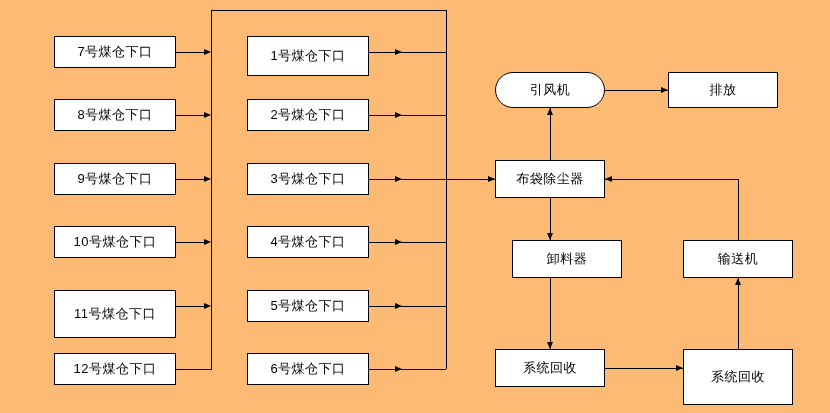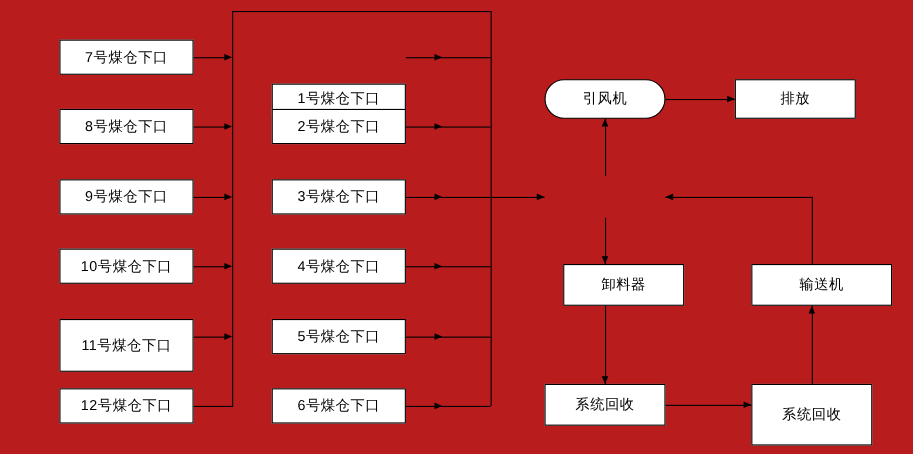--- a/index.html
+++ b/index.html
@@ -4,21 +4,21 @@
 <style>
   html, body {
     margin: 0;
     padding: 0;
     background: #ffffff;
   }
   #canvas {
     position: relative;
     width: 830px;
     height: 413px;
-    background: #b91c1c;
+    background: #fdba74;
     font-family: "Liberation Sans", sans-serif;
     overflow: hidden;
   }
   .node {
     position: absolute;
     box-sizing: border-box;
     border: 1px solid #000000;
     background: #ffffff;
     display: flex;
     align-items: center;
@@ -77,21 +77,21 @@
   <div class="node" style="left:54px;top:226px;width:122px;height:32px;">
     <span>10号煤仓下口</span>
   </div>
   <div class="node" style="left:54px;top:290px;width:122px;height:48px;">
     <span>11号煤仓下口</span>
   </div>
   <div class="node" style="left:54px;top:353px;width:122px;height:32px;">
     <span>12号煤仓下口</span>
   </div>
 
-  <div class="node" style="left:247px;top:36px;width:122px;height:28px;margin-top:40px;">
+  <div class="node" style="left:247px;top:36px;width:122px;height:40px;">
     <span>1号煤仓下口</span>
   </div>
   <div class="node" style="left:247px;top:99px;width:122px;height:32px;">
     <span>2号煤仓下口</span>
   </div>
   <div class="node" style="left:247px;top:163px;width:122px;height:32px;">
     <span>3号煤仓下口</span>
   </div>
   <div class="node" style="left:247px;top:226px;width:122px;height:32px;">
     <span>4号煤仓下口</span>
@@ -102,24 +102,27 @@
   <div class="node" style="left:247px;top:353px;width:122px;height:32px;">
     <span>6号煤仓下口</span>
   </div>
 
   <div class="node" style="left:495px;top:72px;width:110px;height:36px;border-radius:18px;">
     <span>引风机</span>
   </div>
   <div class="node" style="left:668px;top:72px;width:110px;height:36px;">
     <span>排放</span>
   </div>
+  <div class="node" style="left:495px;top:160px;width:110px;height:38px;">
+    <span>布袋除尘器</span>
+  </div>
   <div class="node" style="left:495px;top:240px;width:110px;height:38px;margin-left:17px;">
     <span>卸料器</span>
   </div>
-  <div class="node" style="left:683px;top:240px;width:128px;height:38px;font-family:Liberation Mono, monospace;">
+  <div class="node" style="left:683px;top:240px;width:110px;height:38px;font-family:Liberation Mono, monospace;">
     <span>输送机</span>
   </div>
   <div class="node" style="left:495px;top:349px;width:110px;height:38px;">
     <span>系统回收</span>
   </div>
   <div class="node" style="left:683px;top:349px;width:110px;height:56px;">
     <span>系统回收</span>
   </div>
 
   <div class="line hline" style="left:176px;top:52px;width:30px;"></div>

